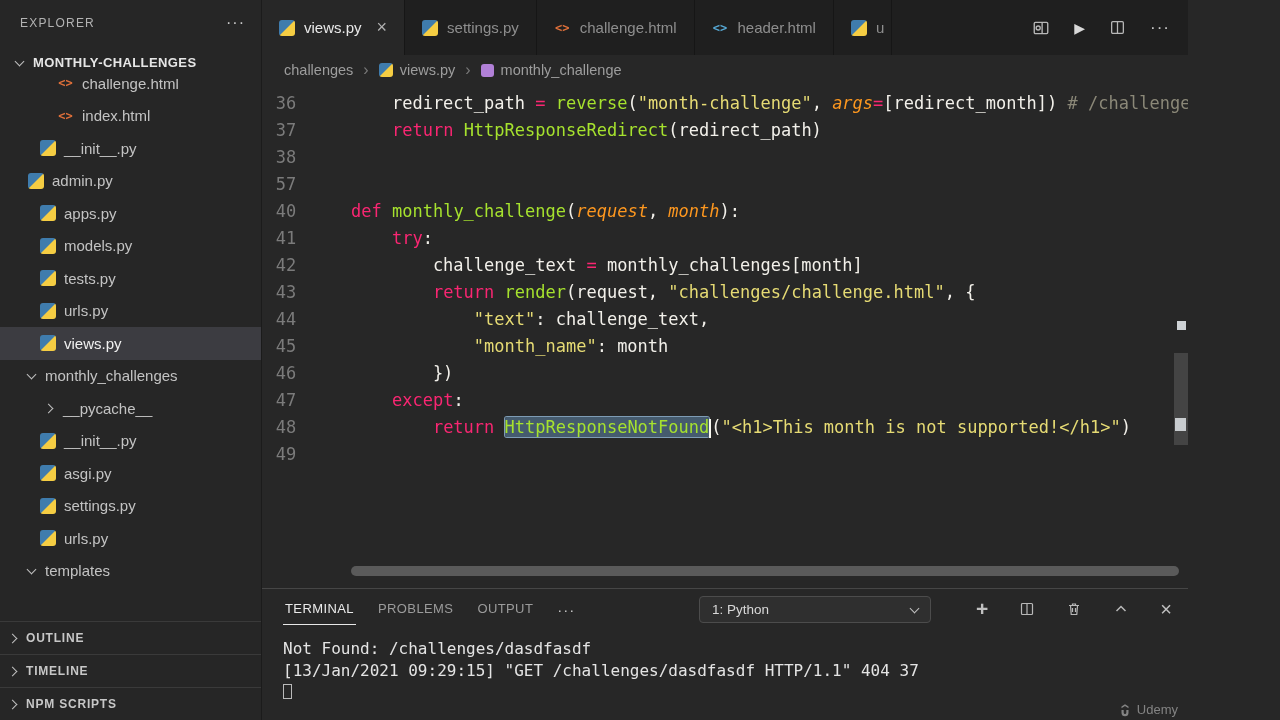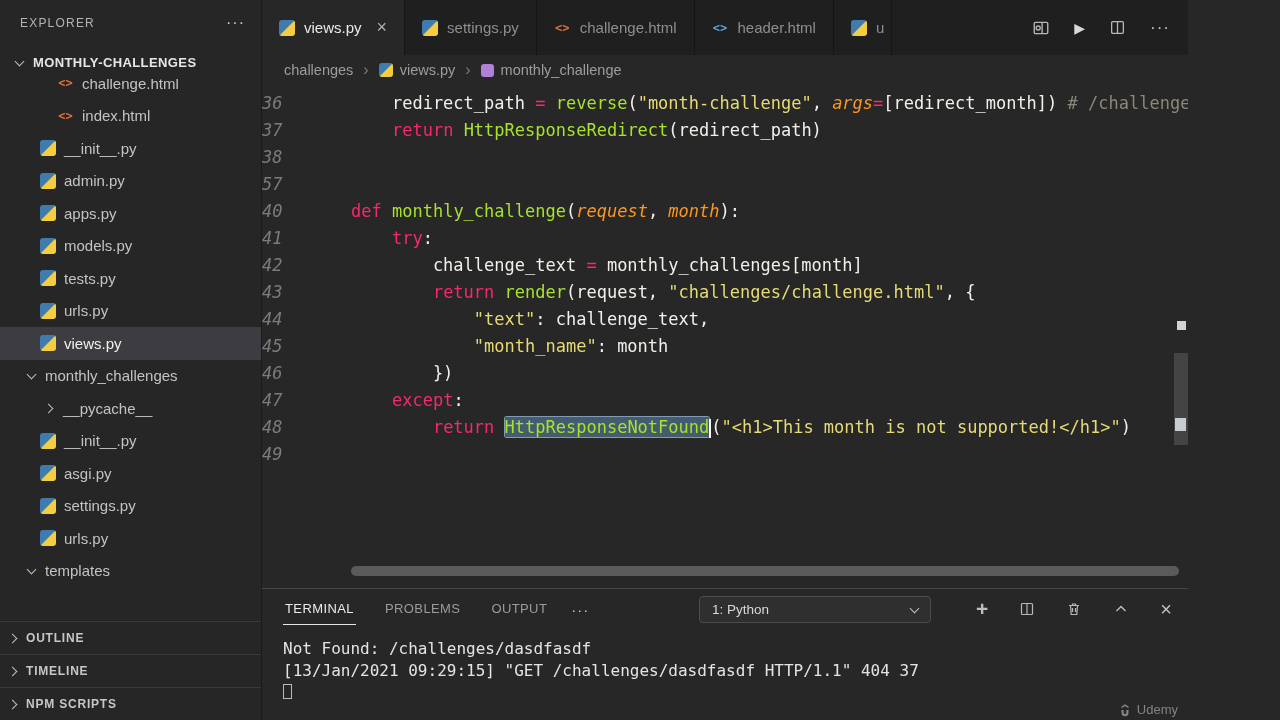--- a/index.html
+++ b/index.html
@@ -47,40 +47,40 @@
   
   .breadcrumb{height:30px;flex:0 0 30px;display:flex;align-items:center;gap:10px;padding-left:22px;background:#272727;font-size:14.5px;color:#9d9d9d;}
   .crumb{display:flex;align-items:center;gap:7px;cursor:pointer;}
   .crumb .icon-python{width:14px;height:14px;}
   .crumb-sep{color:#787878;font-size:16px;}
   .symbol-method{width:13px;height:13px;border-radius:3px;background:#b180d7;display:inline-block;}
 
   
   .editor{flex:1;position:relative;overflow:hidden;background:#272727;padding-top:5px;font-family:"DejaVu Sans Mono",monospace;font-size:17px;line-height:27px;}
   .code-row{display:flex;height:27px;}
-  .line-num{flex:0 0 48px;text-align:left;color:#7b7b7b;user-select:none;font-style:italic;}
+  .line-num{flex:0 0 48px;text-align:center;color:#7b7b7b;user-select:none;}
   .line-text{white-space:pre;padding-left:41px;color:#f2f0ea;}
   .tok-fg{color:#f2f0ea;}
   .tok-kw{color:#f92672;}
   .tok-fn{color:#a6e22e;}
   .tok-str{color:#e6db74;}
   .tok-param{color:#fd971f;font-style:italic;}
   .tok-comment{color:#8b8878;}
   .hl{background:#455b6e;box-shadow:0 0 0 1px #7e9cb5;border-radius:2px;}
   .caret{display:inline-block;width:0;border-left:2px solid #f8f8f0;height:19px;vertical-align:middle;}
   .hscroll{position:absolute;left:89px;bottom:12px;width:828px;height:10px;border-radius:5px;background:#5a5a5a;cursor:pointer;}
   .vscroll{position:absolute;right:0;top:0;bottom:0;width:14px;cursor:pointer;}
   .v-thumb{position:absolute;top:268px;height:92px;width:14px;background:rgba(145,145,145,.28);}
   .v-mark1{position:absolute;top:236px;right:2px;width:9px;height:9px;background:#cfd3d6;}
   .v-mark2{position:absolute;top:333px;right:2px;width:11px;height:13px;background:#c8cccf;}
 
   
   .terminal{flex:0 0 132px;border-top:1px solid #464646;background:#272727;position:relative;display:flex;flex-direction:column;}
   .term-header{height:40px;flex:0 0 40px;display:flex;align-items:center;padding:0 16px 0 21px;}
-  .term-tabs{display:flex;gap:27px;align-items:center;}
+  .term-tabs{display:flex;gap:20px;align-items:center;}
   .term-tab{font-size:13px;letter-spacing:.4px;color:#9b9b9b;padding:7px 2px 8px;cursor:pointer;}
   .term-tab.active{color:#eaeaea;border-bottom:1.5px solid #e7e7e7;}
   .term-more{margin-left:22px;color:#c5c5c5;font-size:15px;letter-spacing:1px;cursor:pointer;}
   .term-right{margin-left:auto;display:flex;align-items:center;gap:31px;padding-left:29px;}
   .shell-select{width:232px;height:27px;background:#2f2f2f;border:1px solid #4c4c4c;border-radius:4px;display:flex;align-items:center;justify-content:space-between;padding:0 10px 0 12px;font-size:13.5px;color:#d8d8d8;cursor:pointer;margin-right:14px;}
   .term-body{flex:1;padding:9px 0 0 21px;font-family:"DejaVu Sans Mono",monospace;font-size:16px;line-height:21.5px;color:#e4e4e4;}
   .term-line{white-space:pre;}
   .term-cursor{display:inline-block;width:9px;height:15px;border:1px solid #b9b9b9;margin-top:3px;}
 
   .watermark{position:absolute;right:10px;bottom:3px;display:flex;align-items:center;gap:5px;color:#9a9a9a;font-size:13px;opacity:.8;}
@@ -105,21 +105,21 @@
           <span class="tree-label">challenge.html</span>
         </div>
         <div class="tree-row" style="padding-left: 57px;">
           <span class="fi icon-html">&lt;&gt;</span>
           <span class="tree-label">index.html</span>
         </div>
         <div class="tree-row" style="padding-left: 40px;">
           <span class="fi icon-python"></span>
           <span class="tree-label">__init__.py</span>
         </div>
-        <div class="tree-row" style="padding-left: 40px;">
+        <div class="tree-row" style="padding-left: 28px;">
           <span class="fi icon-python"></span>
           <span class="tree-label">admin.py</span>
         </div>
         <div class="tree-row" style="padding-left: 40px;">
           <span class="fi icon-python"></span>
           <span class="tree-label">apps.py</span>
         </div>
         <div class="tree-row" style="padding-left: 40px;">
           <span class="fi icon-python"></span>
           <span class="tree-label">models.py</span>

